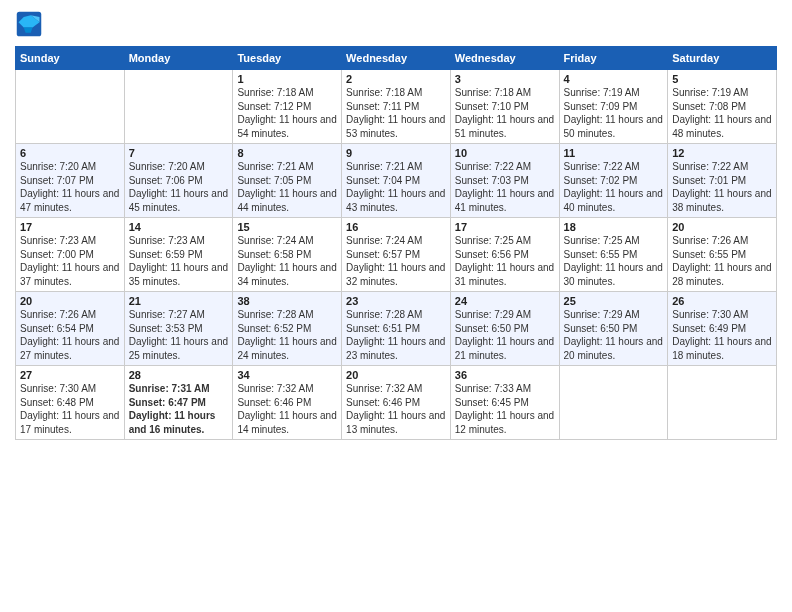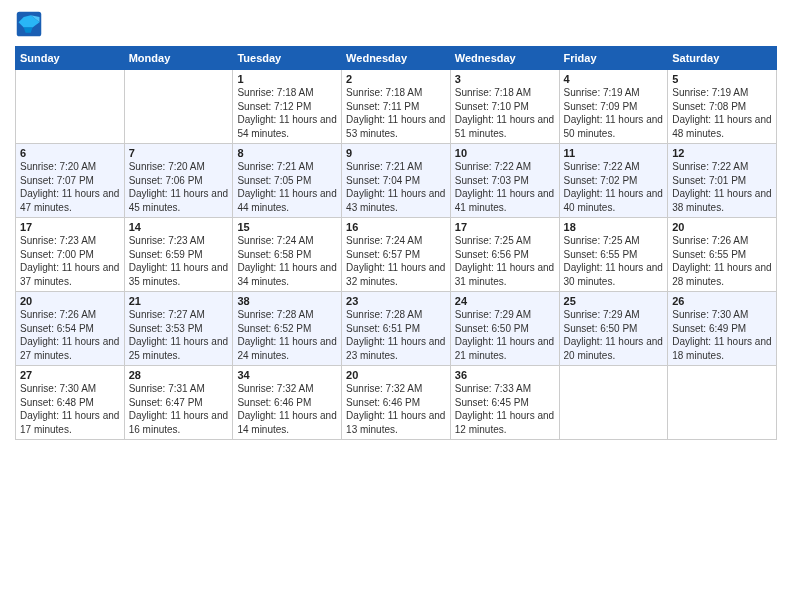--- a/index.html
+++ b/index.html
@@ -302,21 +302,21 @@
         </tr>
         <tr>
           <td>
             <span class="day-num">27</span>
             <div class="day-info" style="white-space: pre-line;">Sunrise: 7:30 AM
 Sunset: 6:48 PM
 Daylight: 11 hours and 17 minutes.</div>
           </td>
           <td>
             <span class="day-num">28</span>
-            <div class="day-info" style="white-space: pre-line;">Sunrise: 7:31 AM
+            <div class="day-info" style="white-space: pre-line; font-weight: bold;">Sunrise: 7:31 AM
 Sunset: 6:47 PM
 Daylight: 11 hours and 16 minutes.</div>
           </td>
           <td>
             <span class="day-num">34</span>
             <div class="day-info" style="white-space: pre-line;">Sunrise: 7:32 AM
 Sunset: 6:46 PM
 Daylight: 11 hours and 14 minutes.</div>
           </td>
           <td>

